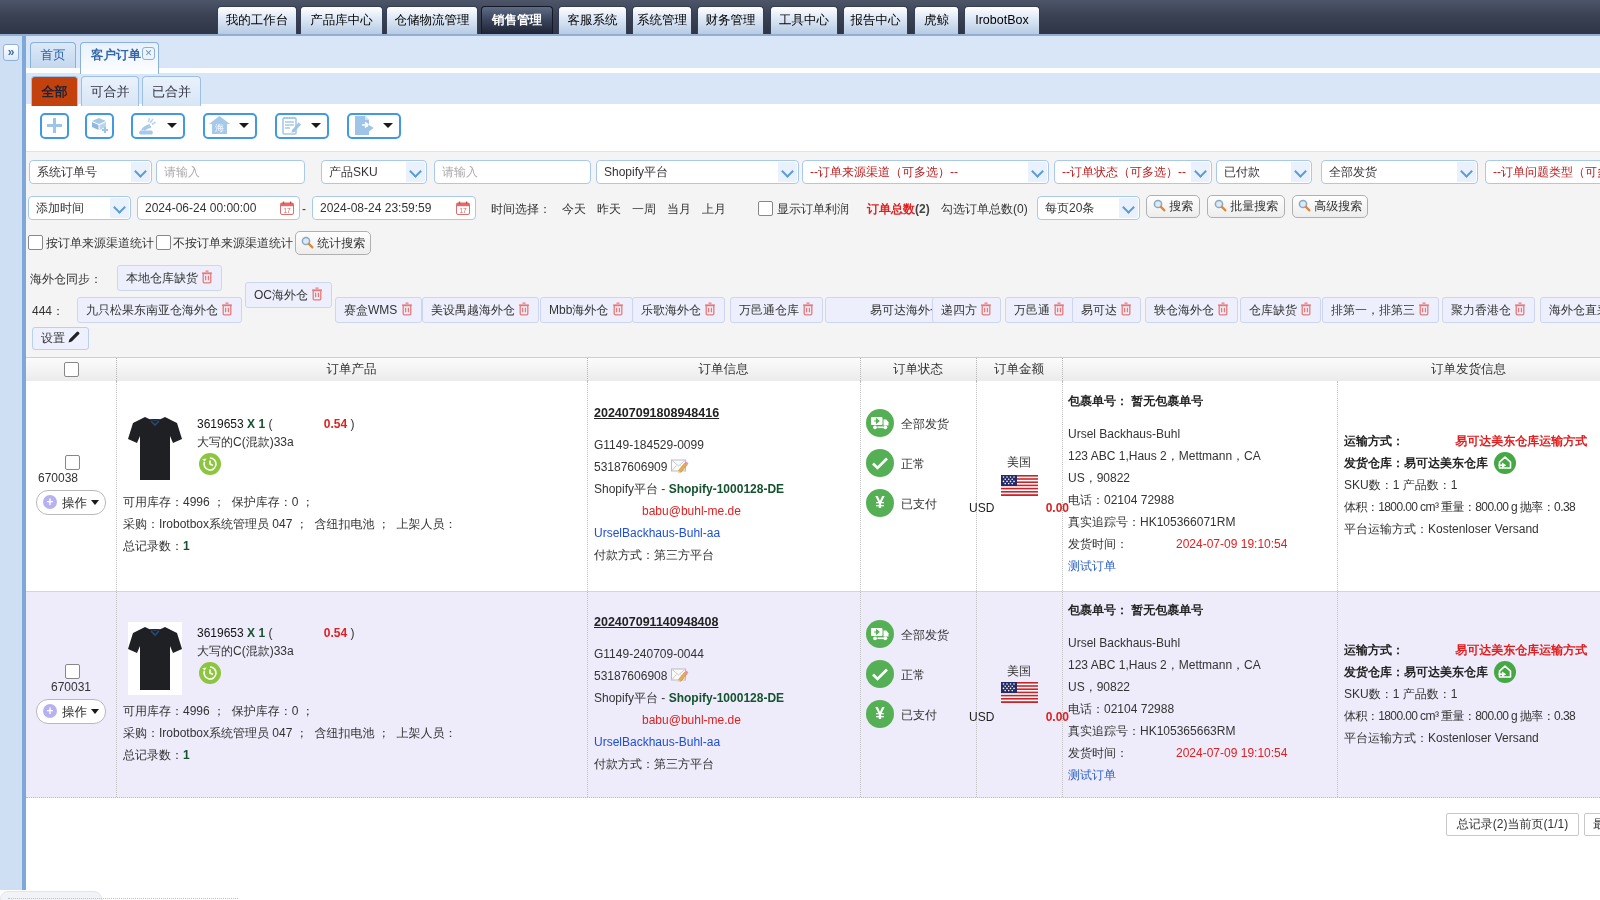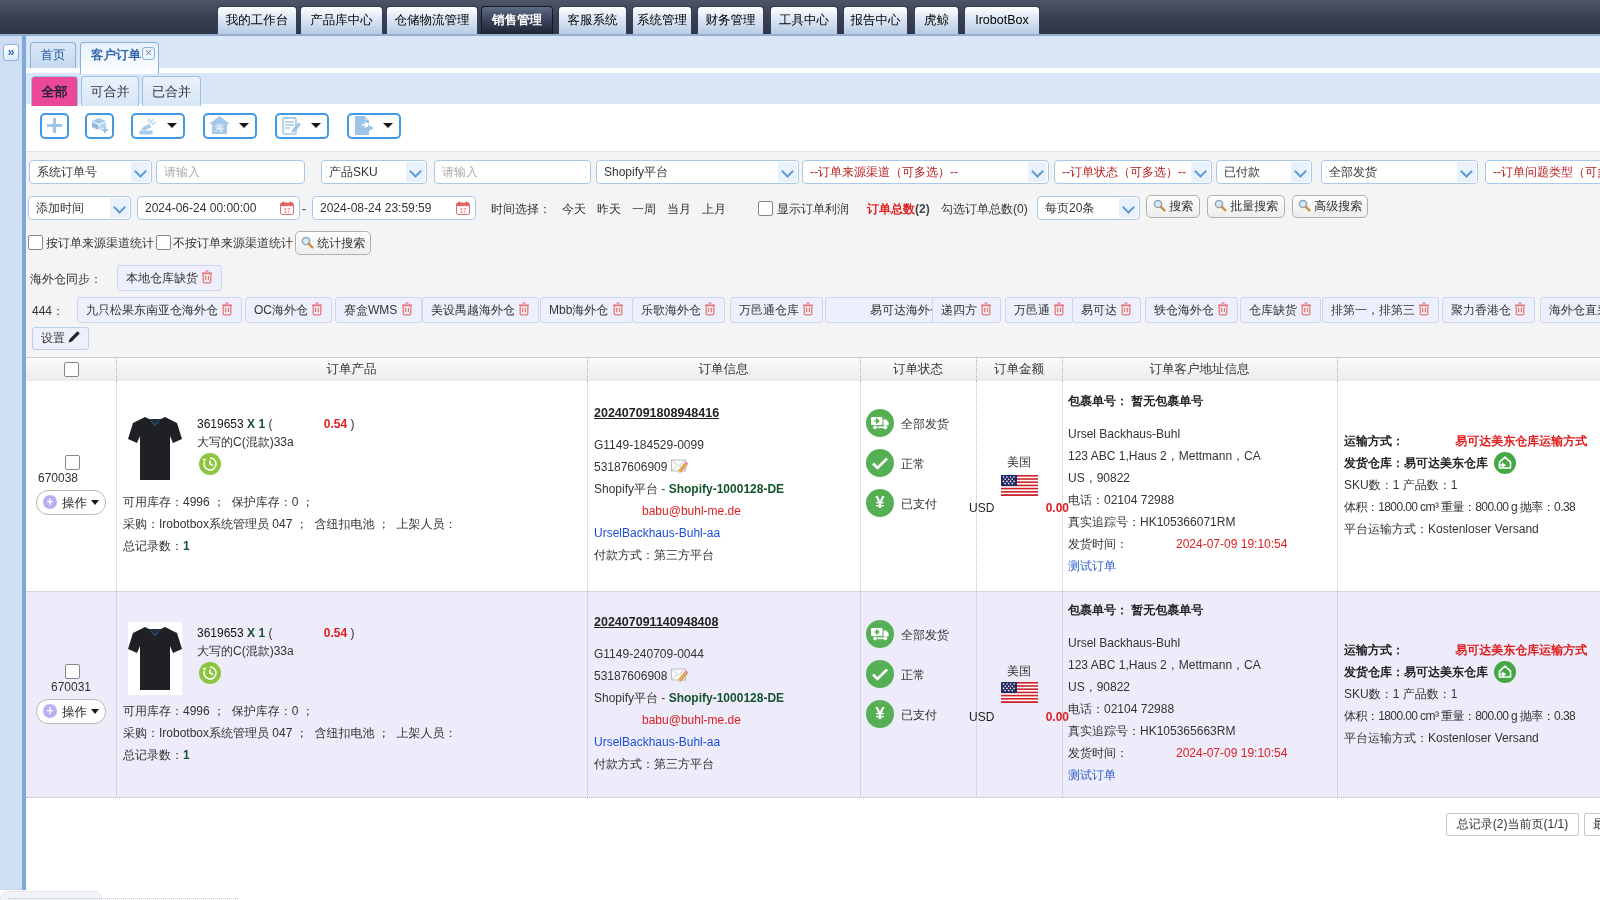--- a/index.html
+++ b/index.html
@@ -22,21 +22,21 @@
 #band{position:absolute;left:26px;top:36px;width:1574px;height:68px;background:#d9e6f7;}
 #whitestrip{position:absolute;left:26px;top:68px;width:1574px;height:5px;background:#fdfefe;}
 .ptab{position:absolute;top:42px;height:25px;line-height:25px;border:1px solid #8ab0dc;border-bottom:none;
   border-radius:4px 4px 0 0;background:linear-gradient(#dcE9f8,#c4d7ee);color:#2a5fa8;font-size:12.5px;text-align:center;}
 .ptab.act{background:linear-gradient(#e8f1fb,#fdfeff);font-weight:bold;height:31px;color:#36a;}
 .ptabx{position:absolute;top:4px;right:3px;width:11px;height:11px;border-radius:3px;background:#eef4fb;
   border:1px solid #8ab0dc;color:#6a93c0;font-size:9px;line-height:11px;text-align:center;font-weight:normal;}
 
 .stab{position:absolute;top:76px;height:29px;line-height:29px;border:1px solid #9cc0e8;border-bottom:none;
   border-radius:4px 4px 0 0;background:linear-gradient(#eaf2fb,#d7e5f5);color:#334;font-size:13px;text-align:center;}
-.stab.act{background:#ec4899;font-weight:bold;color:#223;}
+.stab.act{background:#c2410c;font-weight:bold;color:#223;}
 
 .tbtn{position:absolute;top:113px;height:22px;border:2px solid #4099e2;border-radius:5px;background:#fff;}
 .caret{position:absolute;width:0;height:0;border-left:5px solid transparent;border-right:5px solid transparent;border-top:5px solid #1a1a1a;}
 
 #grayband{position:absolute;left:26px;top:151px;width:1574px;height:206px;background:#f4f4f4;border-top:1px solid #e2e2e2;}
 .sel{position:absolute;height:22px;border:1px solid #a9c9ec;border-radius:4px;background:#fff;line-height:22px;
   font-size:12px;color:#333;padding-left:7px;overflow:hidden;white-space:nowrap;}
 .sel .vv{position:absolute;right:6px;top:6px;width:7px;height:7px;border-left:2px solid #5b9bd5;border-bottom:2px solid #5b9bd5;transform:rotate(-45deg);z-index:2;}
 .sel::before{content:"";position:absolute;right:1px;top:1px;width:19px;height:20px;background:#e9f1fc;border-radius:0 3px 3px 0;}
 .sel.gray{color:#b91c1c;}
@@ -223,21 +223,21 @@
       </g>
     </svg></div>
 <div class="lbl" style="left:32px;top:303px;">444：</div>
 <div class="chip" style="left:77px;top:297px;">九只松果东南亚仓海外仓 <svg width="12" height="14" viewBox="0 0 12 14" style="vertical-align:-2px;">
       <g fill="none" stroke="#e87878" stroke-width="1.3">
         <path d="M1 3.2h10M4.5 1.2h3"></path>
         <path d="M2.2 3.5 h7.6 v8.3 a1 1 0 0 1 -1 1 h-5.6 a1 1 0 0 1 -1 -1 Z"></path>
         <path d="M4.6 5.8v4.4M7.4 5.8v4.4"></path>
       </g>
     </svg></div>
-<div class="chip" style="left:245px;top:297px;">OC海外仓 <svg width="12" height="14" viewBox="0 0 12 14" style="vertical-align:-2px;">
+<div class="chip" style="left:245px;top:282px;">OC海外仓 <svg width="12" height="14" viewBox="0 0 12 14" style="vertical-align:-2px;">
       <g fill="none" stroke="#e87878" stroke-width="1.3">
         <path d="M1 3.2h10M4.5 1.2h3"></path>
         <path d="M2.2 3.5 h7.6 v8.3 a1 1 0 0 1 -1 1 h-5.6 a1 1 0 0 1 -1 -1 Z"></path>
         <path d="M4.6 5.8v4.4M7.4 5.8v4.4"></path>
       </g>
     </svg></div>
 <div class="chip" style="left:335px;top:297px;">赛盒WMS <svg width="12" height="14" viewBox="0 0 12 14" style="vertical-align:-2px;">
       <g fill="none" stroke="#e87878" stroke-width="1.3">
         <path d="M1 3.2h10M4.5 1.2h3"></path>
         <path d="M2.2 3.5 h7.6 v8.3 a1 1 0 0 1 -1 1 h-5.6 a1 1 0 0 1 -1 -1 Z"></path>
@@ -334,21 +334,21 @@
     </svg></div>
 
 <div id="thead">
   <div class="th" style="left:0;width:90px;">
       <div class="cb" style="left:38px;top:4px;"></div>
     </div>
   <div class="th" style="left:90px;width:471px;">订单产品</div>
   <div class="th" style="left:561px;width:273px;">订单信息</div>
   <div class="th" style="left:834px;width:116px;">订单状态</div>
   <div class="th" style="left:950px;width:86px;">订单金额</div>
-  <div class="th" style="left:1036px;width:275px;">订单客户地址信息</div>
+  <div class="th" style="left:1311px;width:263px;border-right:none;">订单发货信息</div>
 </div>
 
 <div id="row1">
   <div class="colsep" style="left:90px;"></div>
   <div class="colsep" style="left:561px;"></div>
   <div class="colsep" style="left:834px;"></div>
   <div class="colsep" style="left:950px;"></div>
   <div class="colsep" style="left:1036px;"></div>
   <div class="colsep" style="left:1311px;"></div>
   <div class="cb" style="left:39px;top:74px;"></div>

